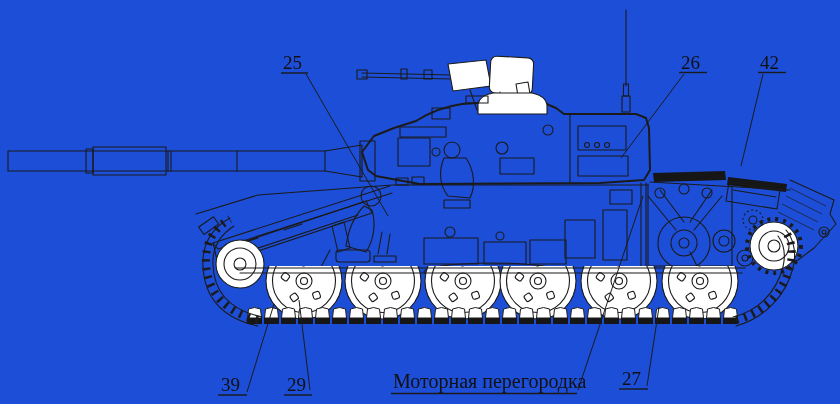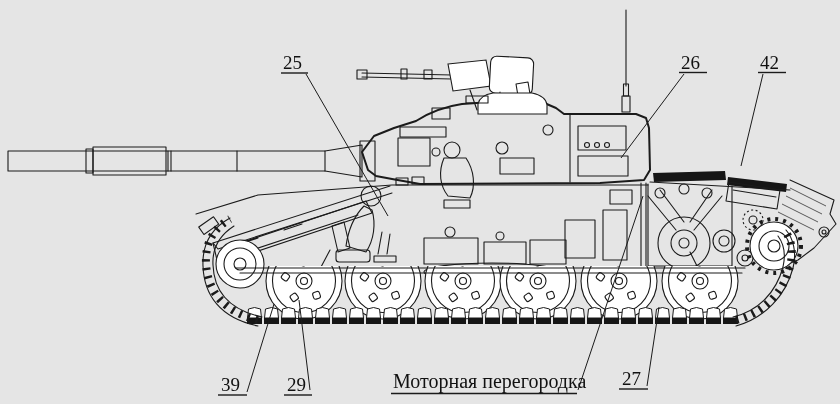--- a/index.html
+++ b/index.html
@@ -1,16 +1,16 @@
 <!DOCTYPE html>
 <html><head>
 <meta charset="utf-8">
 <style>
   html,body{margin:0;padding:0;background:#fff;}
-  .stage{position:relative;width:840px;height:404px;background:#e5e5e5;overflow:hidden;}
+  .stage{position:relative;width:840px;height:404px;background:#1d4ed8;overflow:hidden;}
   svg{position:absolute;left:0;top:0;}
   .ln{fill:none;stroke:#1b1b1b;stroke-width:1.1;stroke-linecap:round;stroke-linejoin:round;}
   .thin{fill:none;stroke:#1b1b1b;stroke-width:.7;}
   .ln2{fill:none;stroke:#1b1b1b;stroke-width:2;stroke-linejoin:round;}
   .fw{fill:#ffffff;stroke:#1b1b1b;stroke-width:1.1;}
   .dk{fill:#161616;stroke:none;}
   .cleat{fill:none;stroke:#1b1b1b;stroke-width:8;stroke-dasharray:2.5 6;}
   .teeth{fill:none;stroke:#1b1b1b;stroke-width:4;stroke-dasharray:3 5;}
   .gear{fill:none;stroke:#1b1b1b;stroke-width:1.1;stroke-dasharray:2 2.5;}
   .leader{fill:none;stroke:#1b1b1b;stroke-width:1;}

